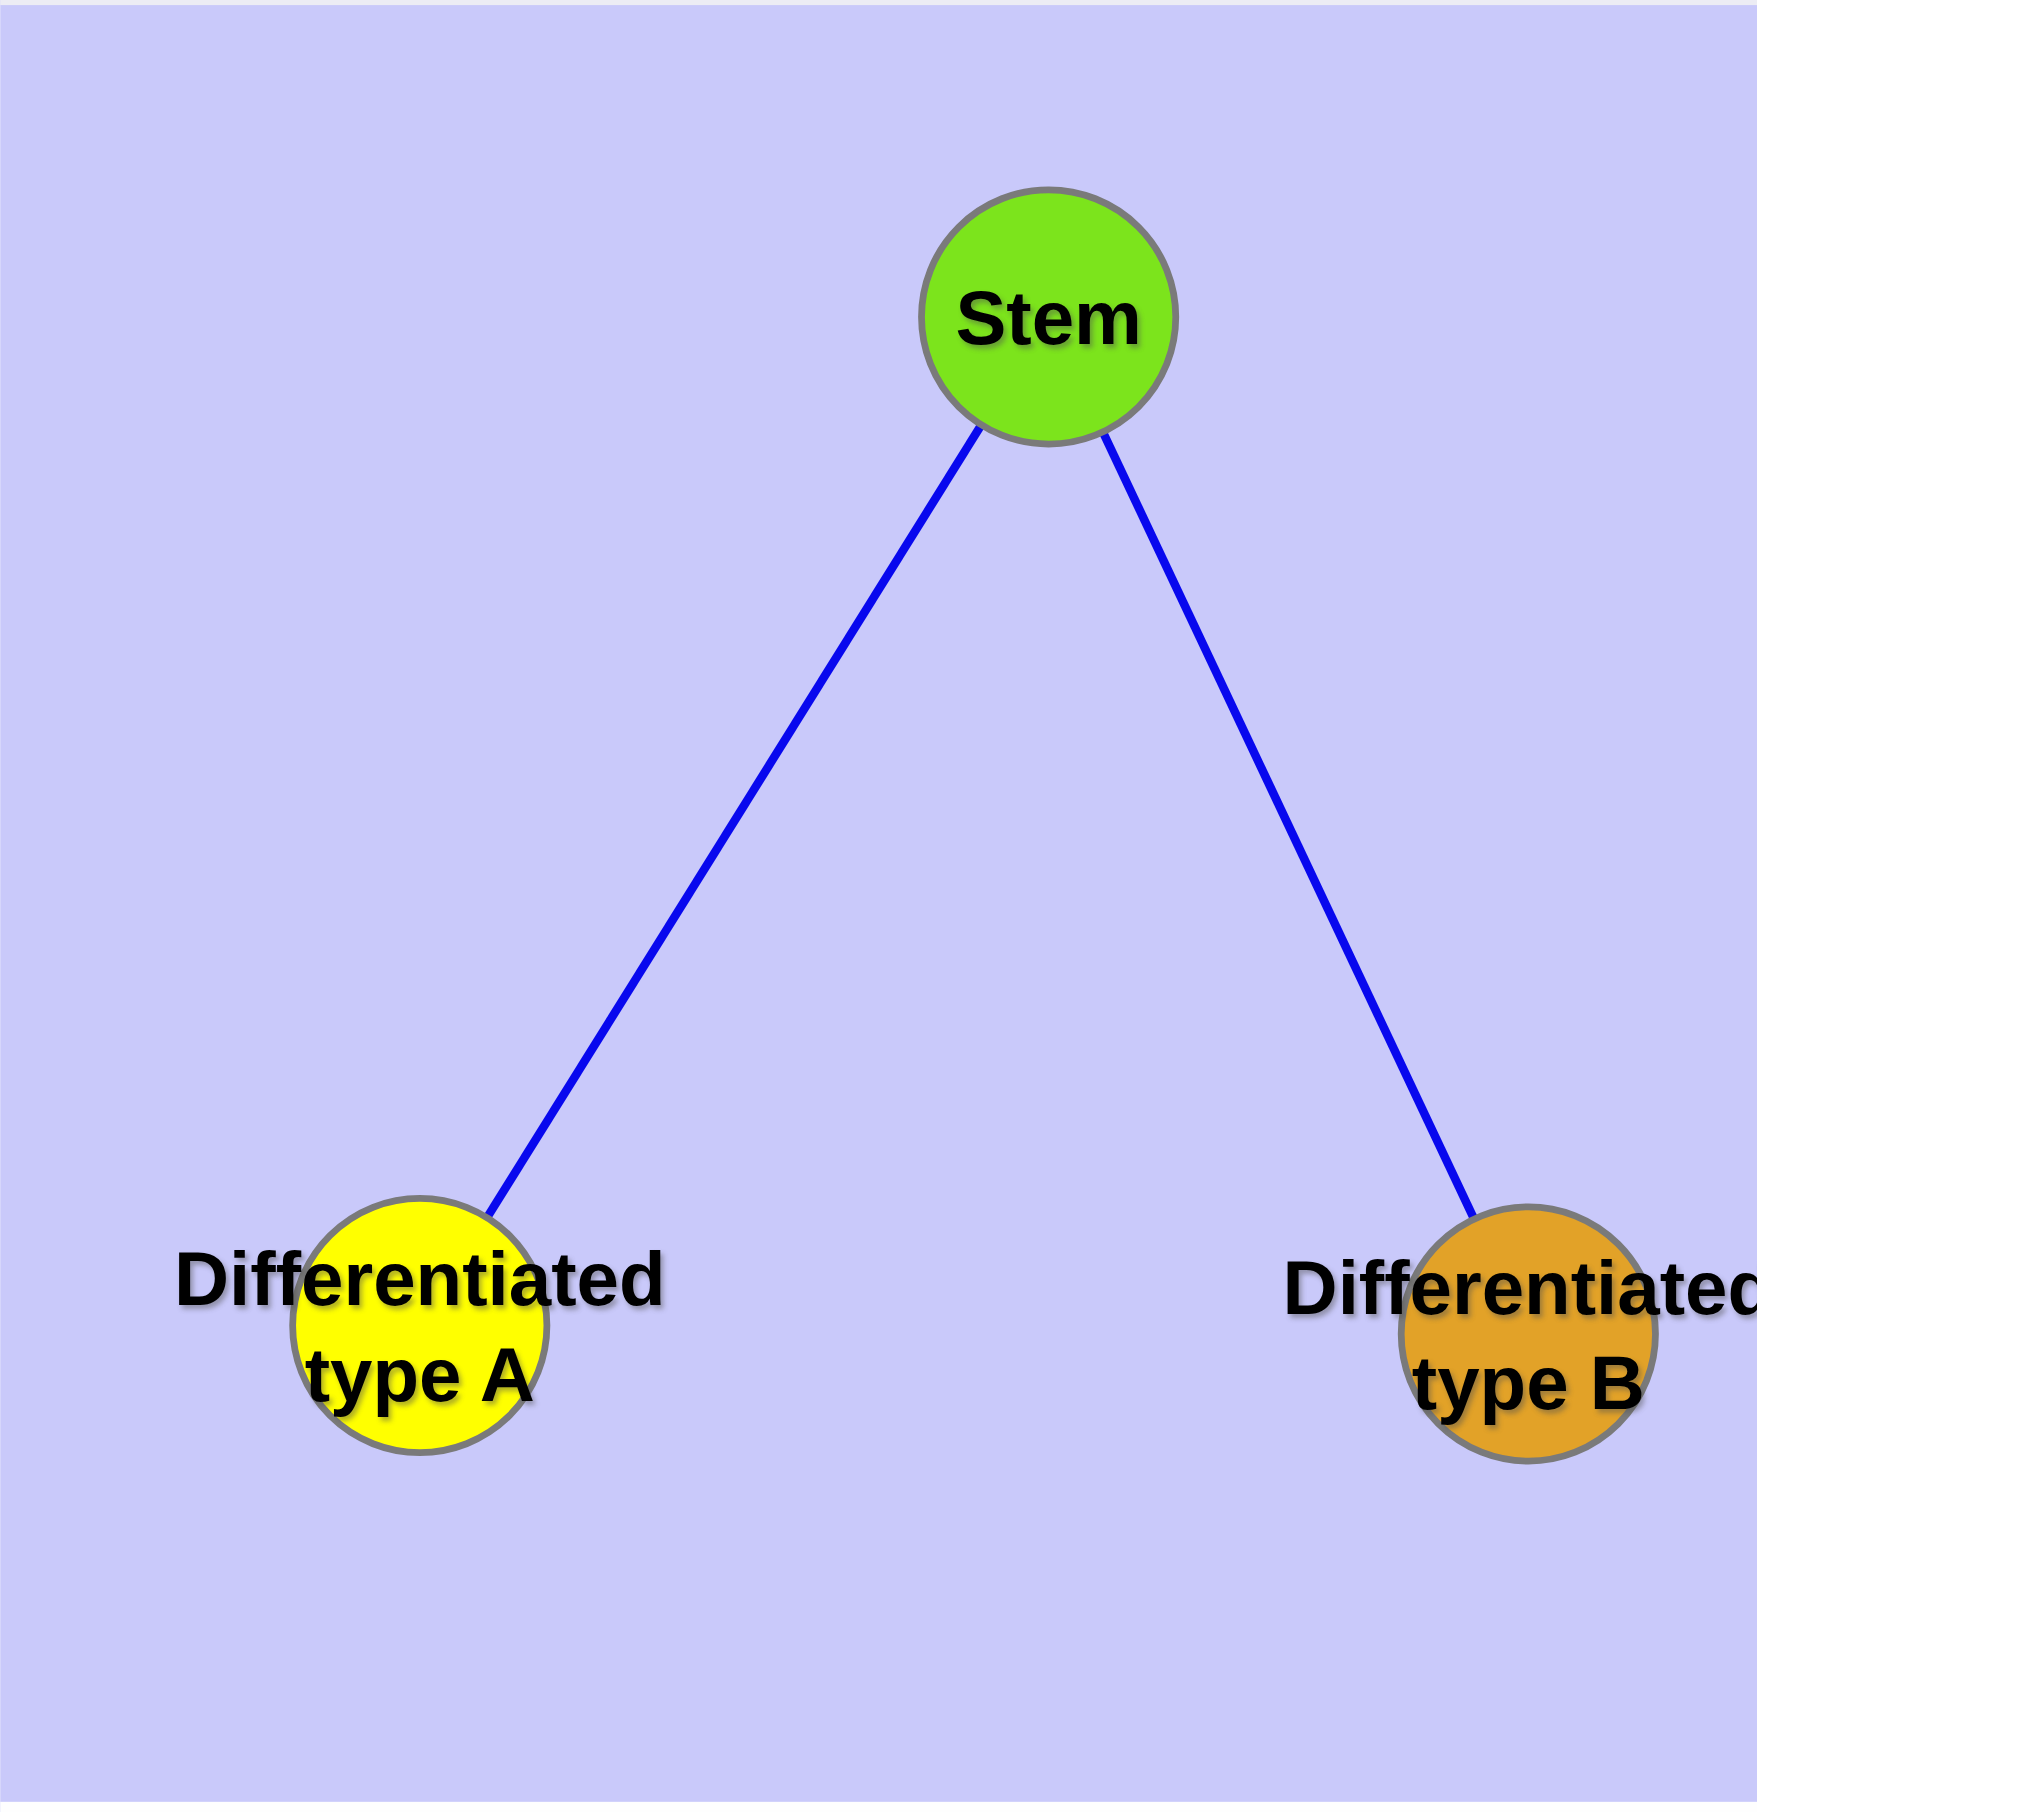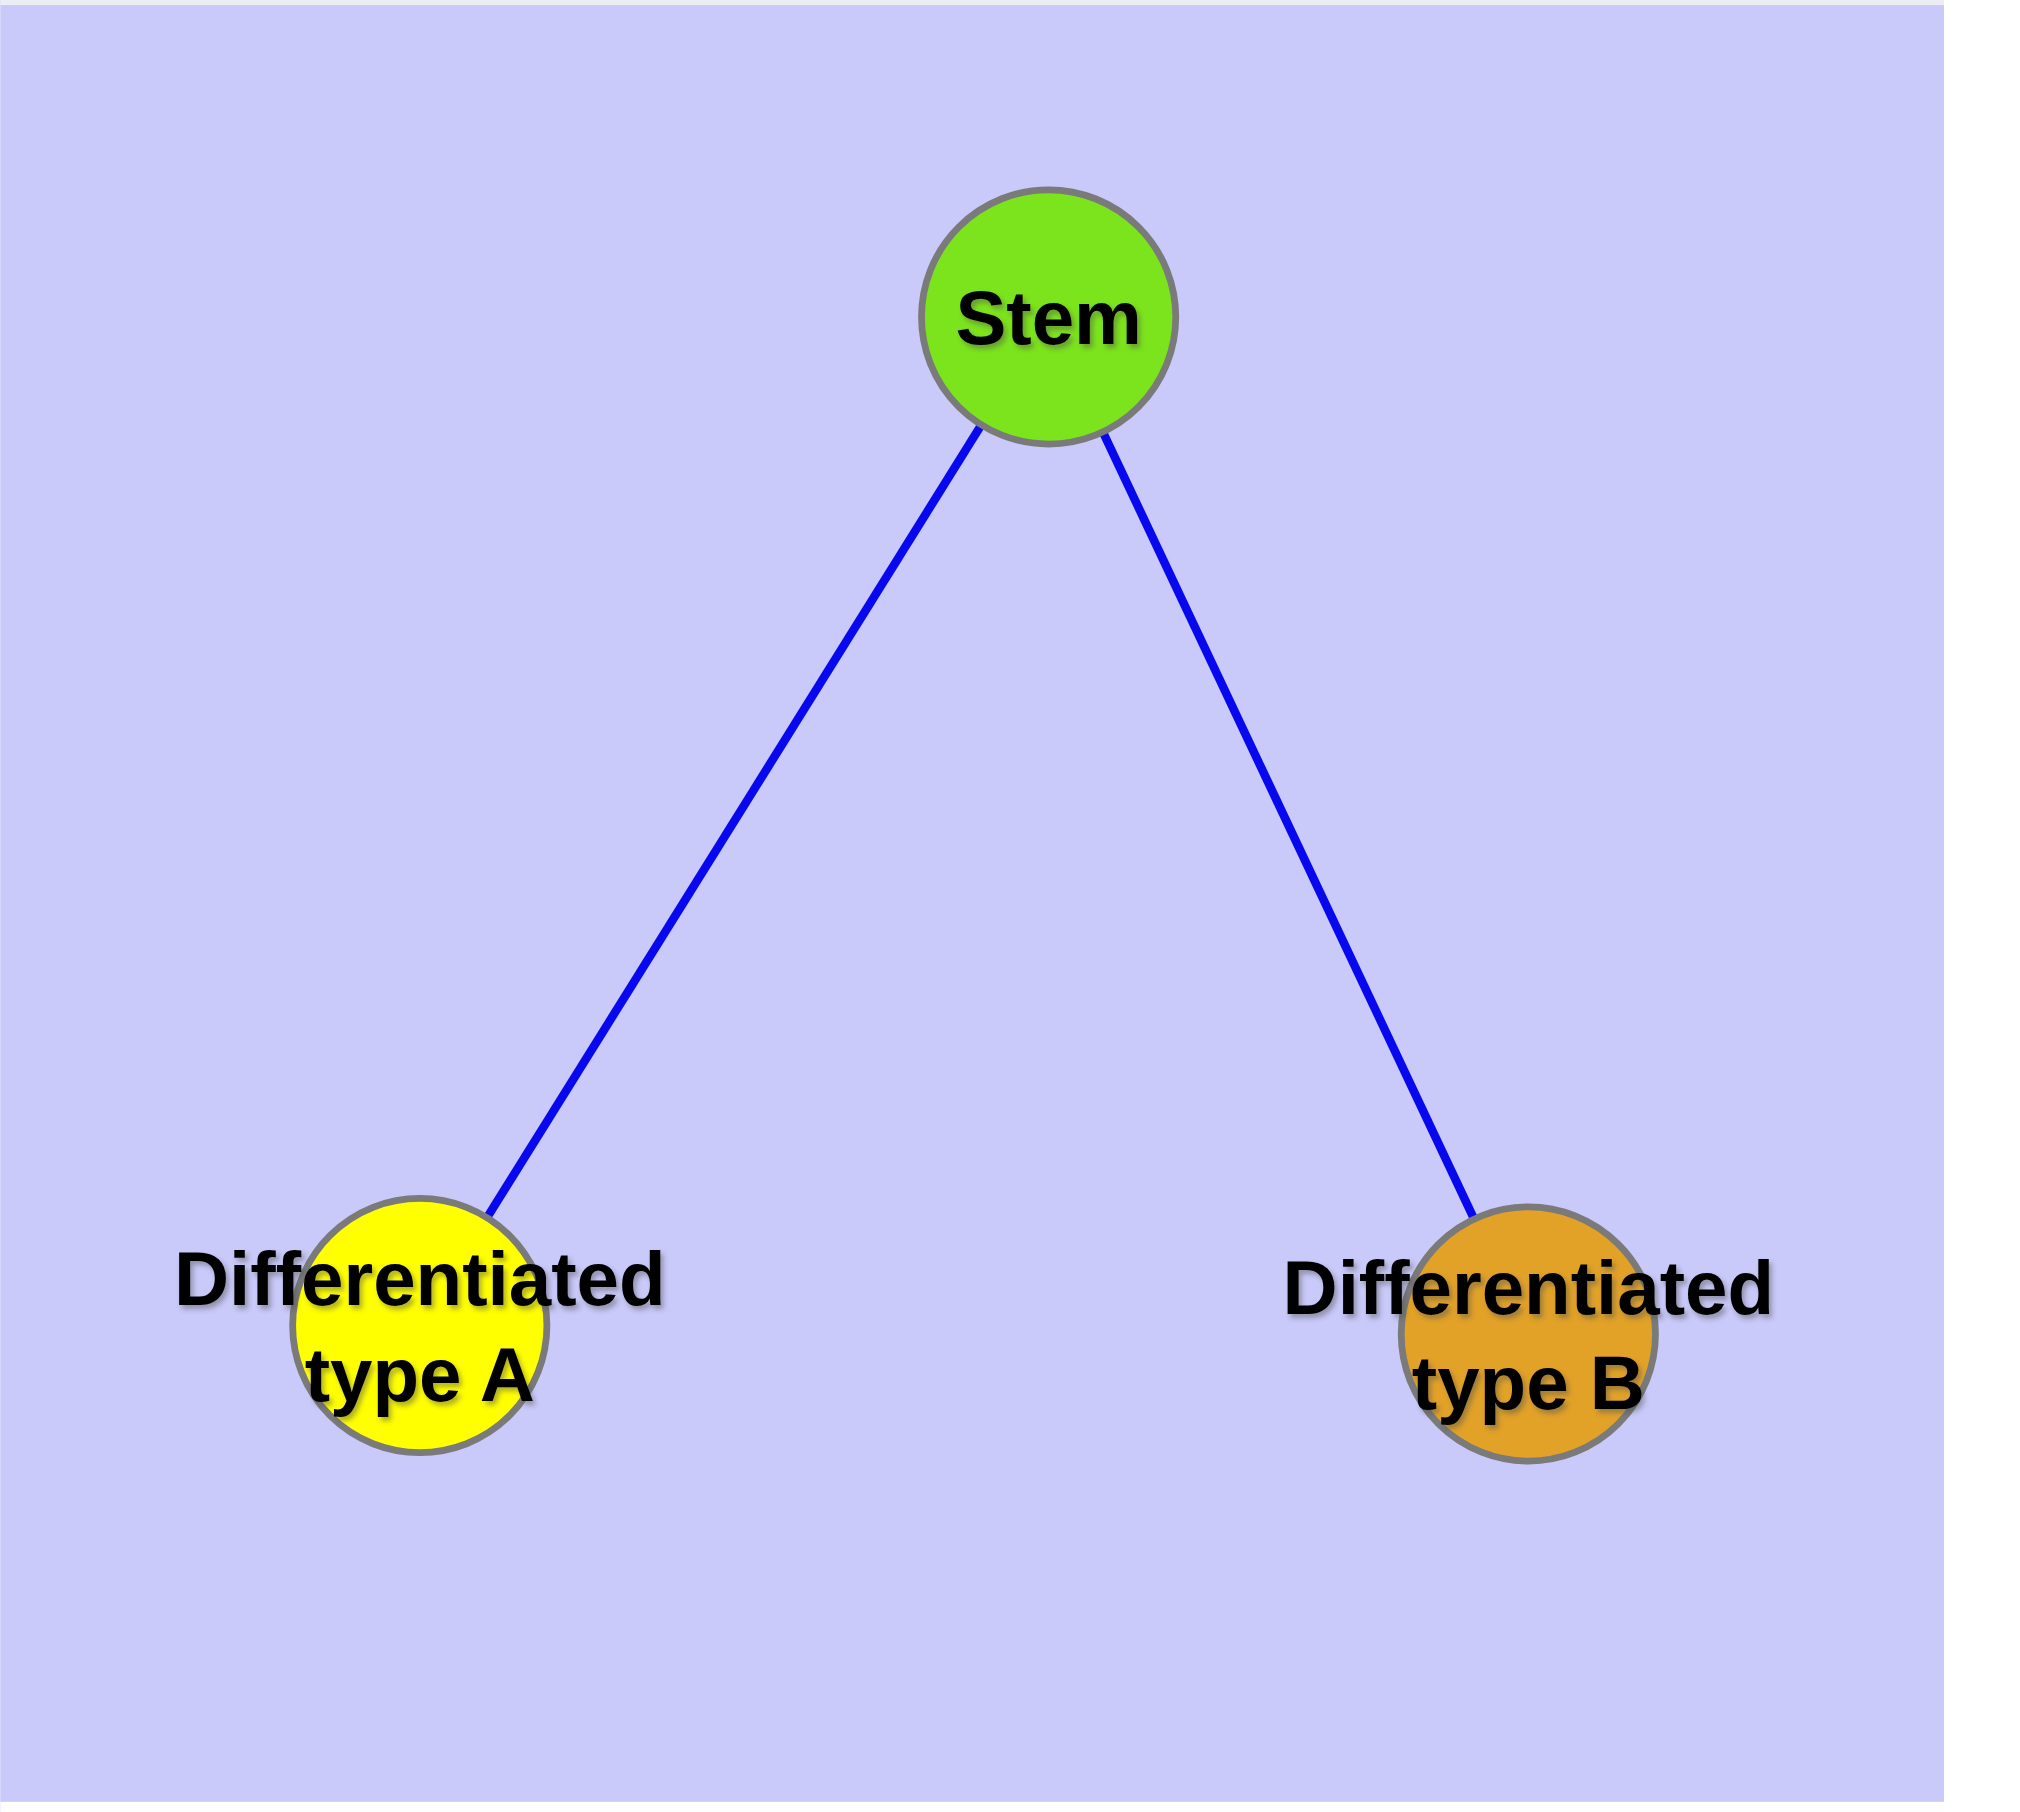--- a/index.html
+++ b/index.html
@@ -2,21 +2,21 @@
 <html style="font-size:13.6px"><head>
 <meta charset="utf-8">
 <style>
   html, body {
     margin: 0;
     padding: 0;
     background: #ffffff;
   }
   .canvas-wrap {
     position: relative;
-    width: 1944px;
+    width: 1757px;
     height: 1812px;
     overflow: hidden;
     font-family: "Liberation Sans", "DejaVu Sans", sans-serif;
   }
   svg { display: block; }
   .node-label {
     font-family: "Liberation Sans", "DejaVu Sans", sans-serif;
     font-weight: bold;
     font-size: 90px;
     text-anchor: middle;

